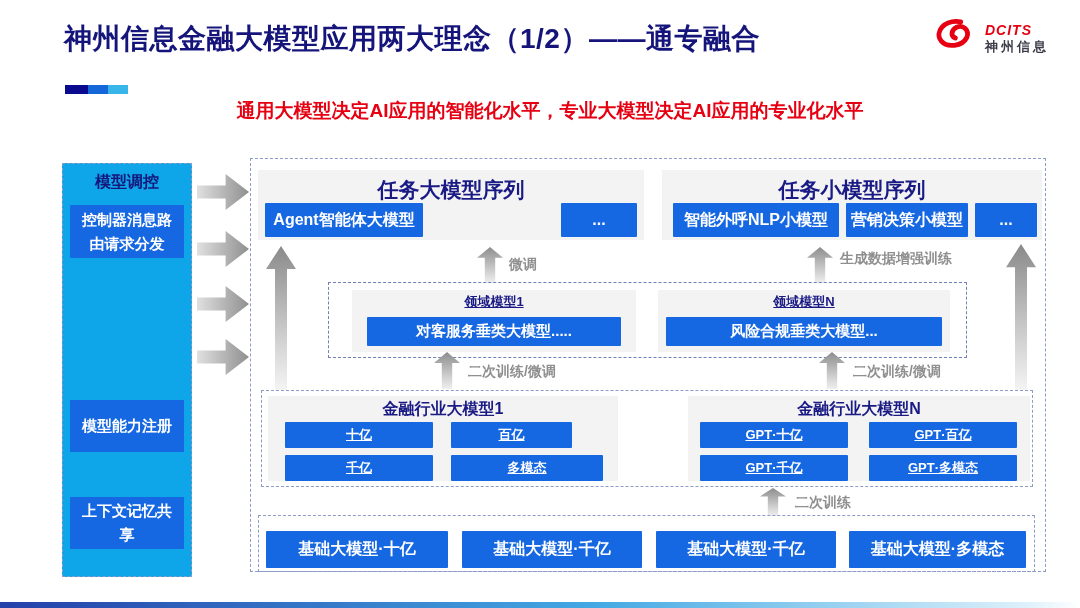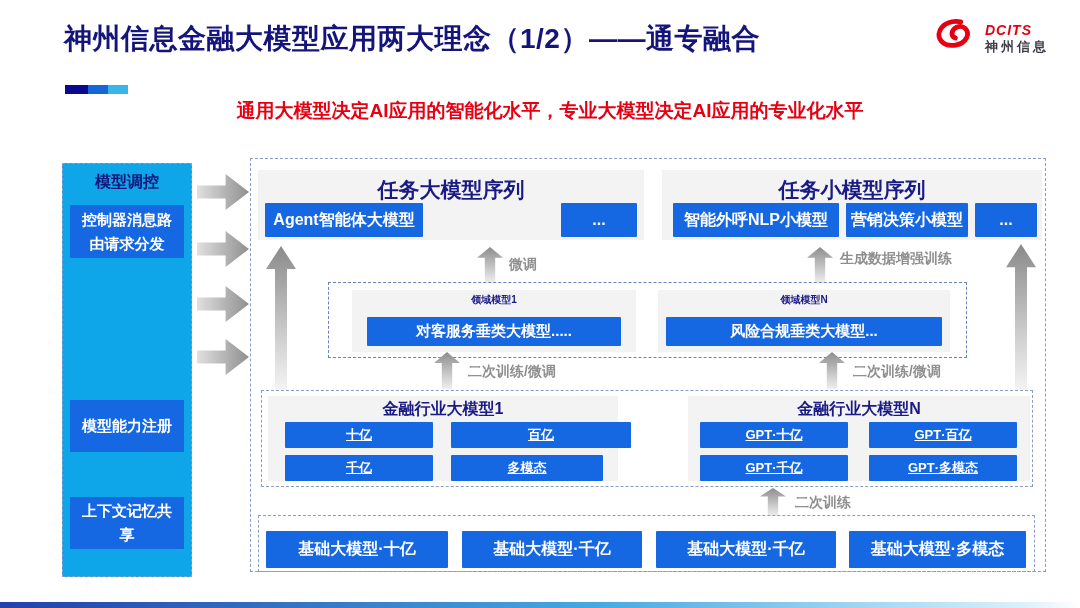--- a/index.html
+++ b/index.html
@@ -103,37 +103,37 @@
   .gd-arrow{left:807px;top:247px;width:26px;height:36px;}
   .tall-left{left:266px;top:246px;width:30px;height:144px;}
   .tall-right{left:1006px;top:244px;width:30px;height:146px;}
   .gray-label{font-size:14px;font-weight:bold;color:#8f8f8f;}
   .ft-label{left:509px;top:256px;}
   .gd-label{left:838px;top:249px;width:116px;text-align:center;line-height:18px;}
 
   
   .domain0{left:352px;top:290px;width:284px;height:62px;}
   .domain1{left:658px;top:290px;width:292px;height:62px;}
-  .domain-title{padding-top:3px;font-size:10px;}
+  .domain-title{padding-top:3px;font-size:13px;text-decoration:underline;}
   .domain-box{top:27px;height:29px;font-size:15px;}
   .d0b{left:15px;width:254px;}
   .d1b{left:8px;width:276px;}
 
   .rt-left-arrow{left:434px;top:352px;width:26px;height:37px;}
   .rt-right-arrow{left:819px;top:352px;width:26px;height:37px;}
   .rt-left-label{left:468px;top:363px;}
   .rt-right-label{left:853px;top:363px;}
 
   
   .ind0{left:268px;top:396px;width:350px;height:85px;}
   .ind1{left:688px;top:396px;width:342px;height:85px;}
   .ind-title{padding-top:3px;font-size:16px;}
   .ind-box{height:26px;font-size:13px;text-decoration:underline;}
   .i0r0c0{left:17px;top:26px;width:148px;}
-  .i0r0c1{left:183px;top:26px;width:180px;}
+  .i0r0c1{left:183px;top:26px;width:121px;}
   .i0r1c0{left:17px;top:59px;width:148px;}
   .i0r1c1{left:183px;top:59px;width:152px;}
   .i1r0c0{left:12px;top:26px;width:148px;}
   .i1r0c1{left:181px;top:26px;width:148px;}
   .i1r1c0{left:12px;top:59px;width:148px;}
   .i1r1c1{left:181px;top:59px;width:148px;}
 
   .rt-bottom-arrow{left:760px;top:488px;width:26px;height:28px;}
   .rt-bottom-label{left:795px;top:494px;}
 

